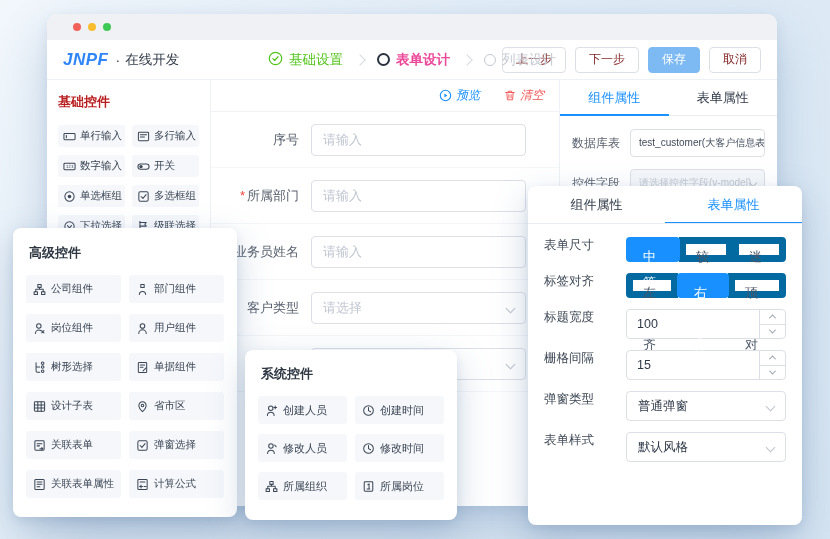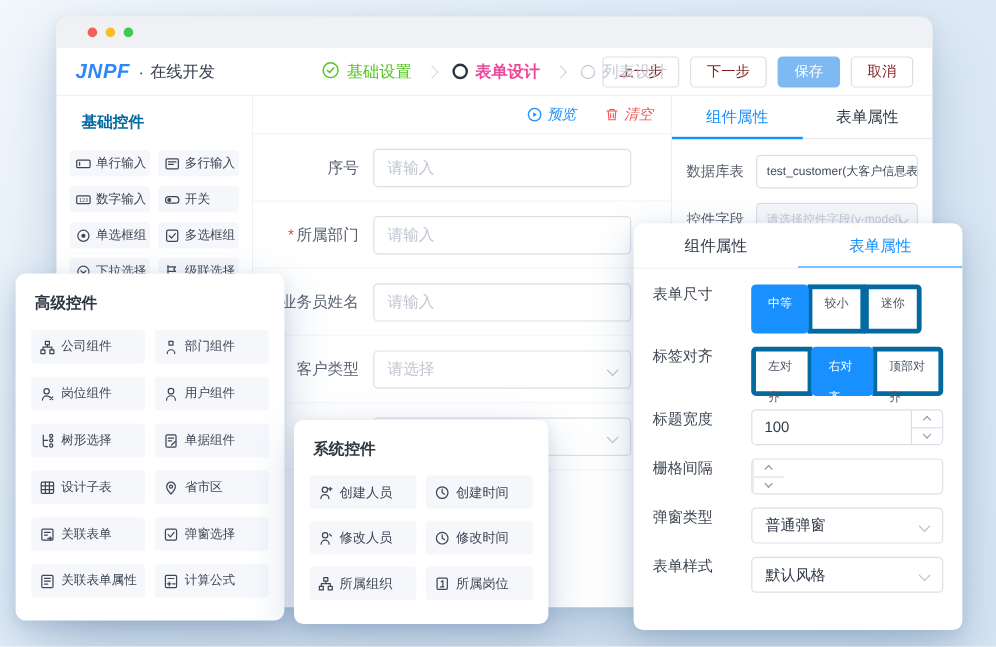--- a/index.html
+++ b/index.html
@@ -36,21 +36,21 @@
 
   .hdr-buttons { margin-left:auto; display:flex; gap:9px; }
   .win-btn { height:26px; padding:0 13px; border-radius:4px; font-size:12px;
              border:1px solid #dcdfe6; background:#fff; color:#7f1d1d; cursor:pointer; }
   .win-btn.primary { background:#7db9f2; border-color:#7db9f2; color:#fff; }
 
   
   .content { position:absolute; top:66px; left:0; right:0; bottom:0; display:flex;
              border-radius:0 0 10px 10px; overflow:hidden; }
   .sidebar { width:164px; border-right:1px solid #eef1f5; padding:11px 11px; }
-  .side-title { font-size:13px; font-weight:bold; color:#0369a1; margin:2px 0 14px 10px; }
+  .side-title { font-size:13px; font-weight:bold; color:#b91c1c; margin:2px 0 14px 0; }
   .ctrl-grid { display:grid; grid-template-columns:1fr 1fr; gap:8px 7px; }
   .ctrl-item { height:22px; background:#f5f7fb; border-radius:3px; display:flex;
                align-items:center; gap:4px; padding:0 5px; font-size:10.5px; color:#3c4document; color:#3c4654;
                cursor:pointer; white-space:nowrap; overflow:hidden; }
   .ctrl-item .ic { flex:none; display:flex; }
 
   .canvas { flex:1; border-right:1px solid #eef1f5; background:#fff; }
   .canvas-toolbar { height:32px; display:flex; justify-content:flex-end; align-items:center;
                     gap:24px; padding:0 15px; border-bottom:1px solid #f0f2f5;font-style:italic; }
   .tool-btn { display:flex; gap:4px; align-items:center; font-size:12px; cursor:pointer; }
@@ -97,22 +97,22 @@
   .sys .ctrl-grid { gap:10px 8px; }
   .sys .ctrl-item { height:28px; font-size:11px; padding:0 7px; gap:5px; }
 
   .fp { left:528px; top:186px; width:274px; height:339px; }
   .fp .tabs { height:38px; border-radius:8px 8px 0 0; overflow:hidden; }
   .fp-body { padding:13px 16px 0 16px; }
   .fp-row { display:flex; align-items:flex-start; margin-bottom:11px;gap:16px; }
   .fp-label { width:66px; font-size:12.5px; color:#3e4855; flex:none; white-space:nowrap; }
   .fp-control { flex:1; display:flex; }
   .seg { display:flex; }
-  .seg-opt { height:41px; line-height:26px; padding:0 10px; border:4px solid #0369a1;
-             font-size:10px; color:#4a5565; background:#fff; margin-left:-1px; cursor:pointer; }
+  .seg-opt { height:25px; line-height:26px; padding:0 10px; border:7px solid #0369a1;
+             font-size:13px; color:#4a5565; background:#fff; margin-left:-1px; cursor:pointer; }
   .seg-opt:first-child { border-radius:4px 0 0 4px; margin-left:0; }
   .seg-opt:last-child { border-radius:0 4px 4px 0; }
   .seg-opt.active { background:#1890ff; border-color:#1890ff; color:#fff;
                     position:relative; z-index:1; border-radius:4px; }
   .fp-num { flex:1; height:30px; border:1px solid #dcdfe6; border-radius:4px;
             display:flex; background:#fff; overflow:hidden; }
   .fp-num .val { flex:1; display:flex; align-items:center; padding:0 10px;
                  font-size:12.5px; color:#2f3947; }
   .stepper { width:26px; border-left:1px solid #dcdfe6; display:flex; flex-direction:column; }
   .step-btn { flex:1; display:flex; align-items:center; justify-content:center; cursor:pointer; }
@@ -550,20 +550,21 @@
                   <span class="mini-chev down"></span>
                 </div>
               </div>
             </div>
           </div>
         </div>
         <div class="fp-row">
           <div class="fp-label">栅格间隔</div>
           <div class="fp-control">
             <div class="fp-num">
+              <span class="val">15</span>
               <div class="stepper">
                 <div class="step-btn up">
                   <span class="mini-chev up"></span>
                 </div>
                 <div class="step-btn">
                   <span class="mini-chev down"></span>
                 </div>
               </div>
             </div>
           </div>

